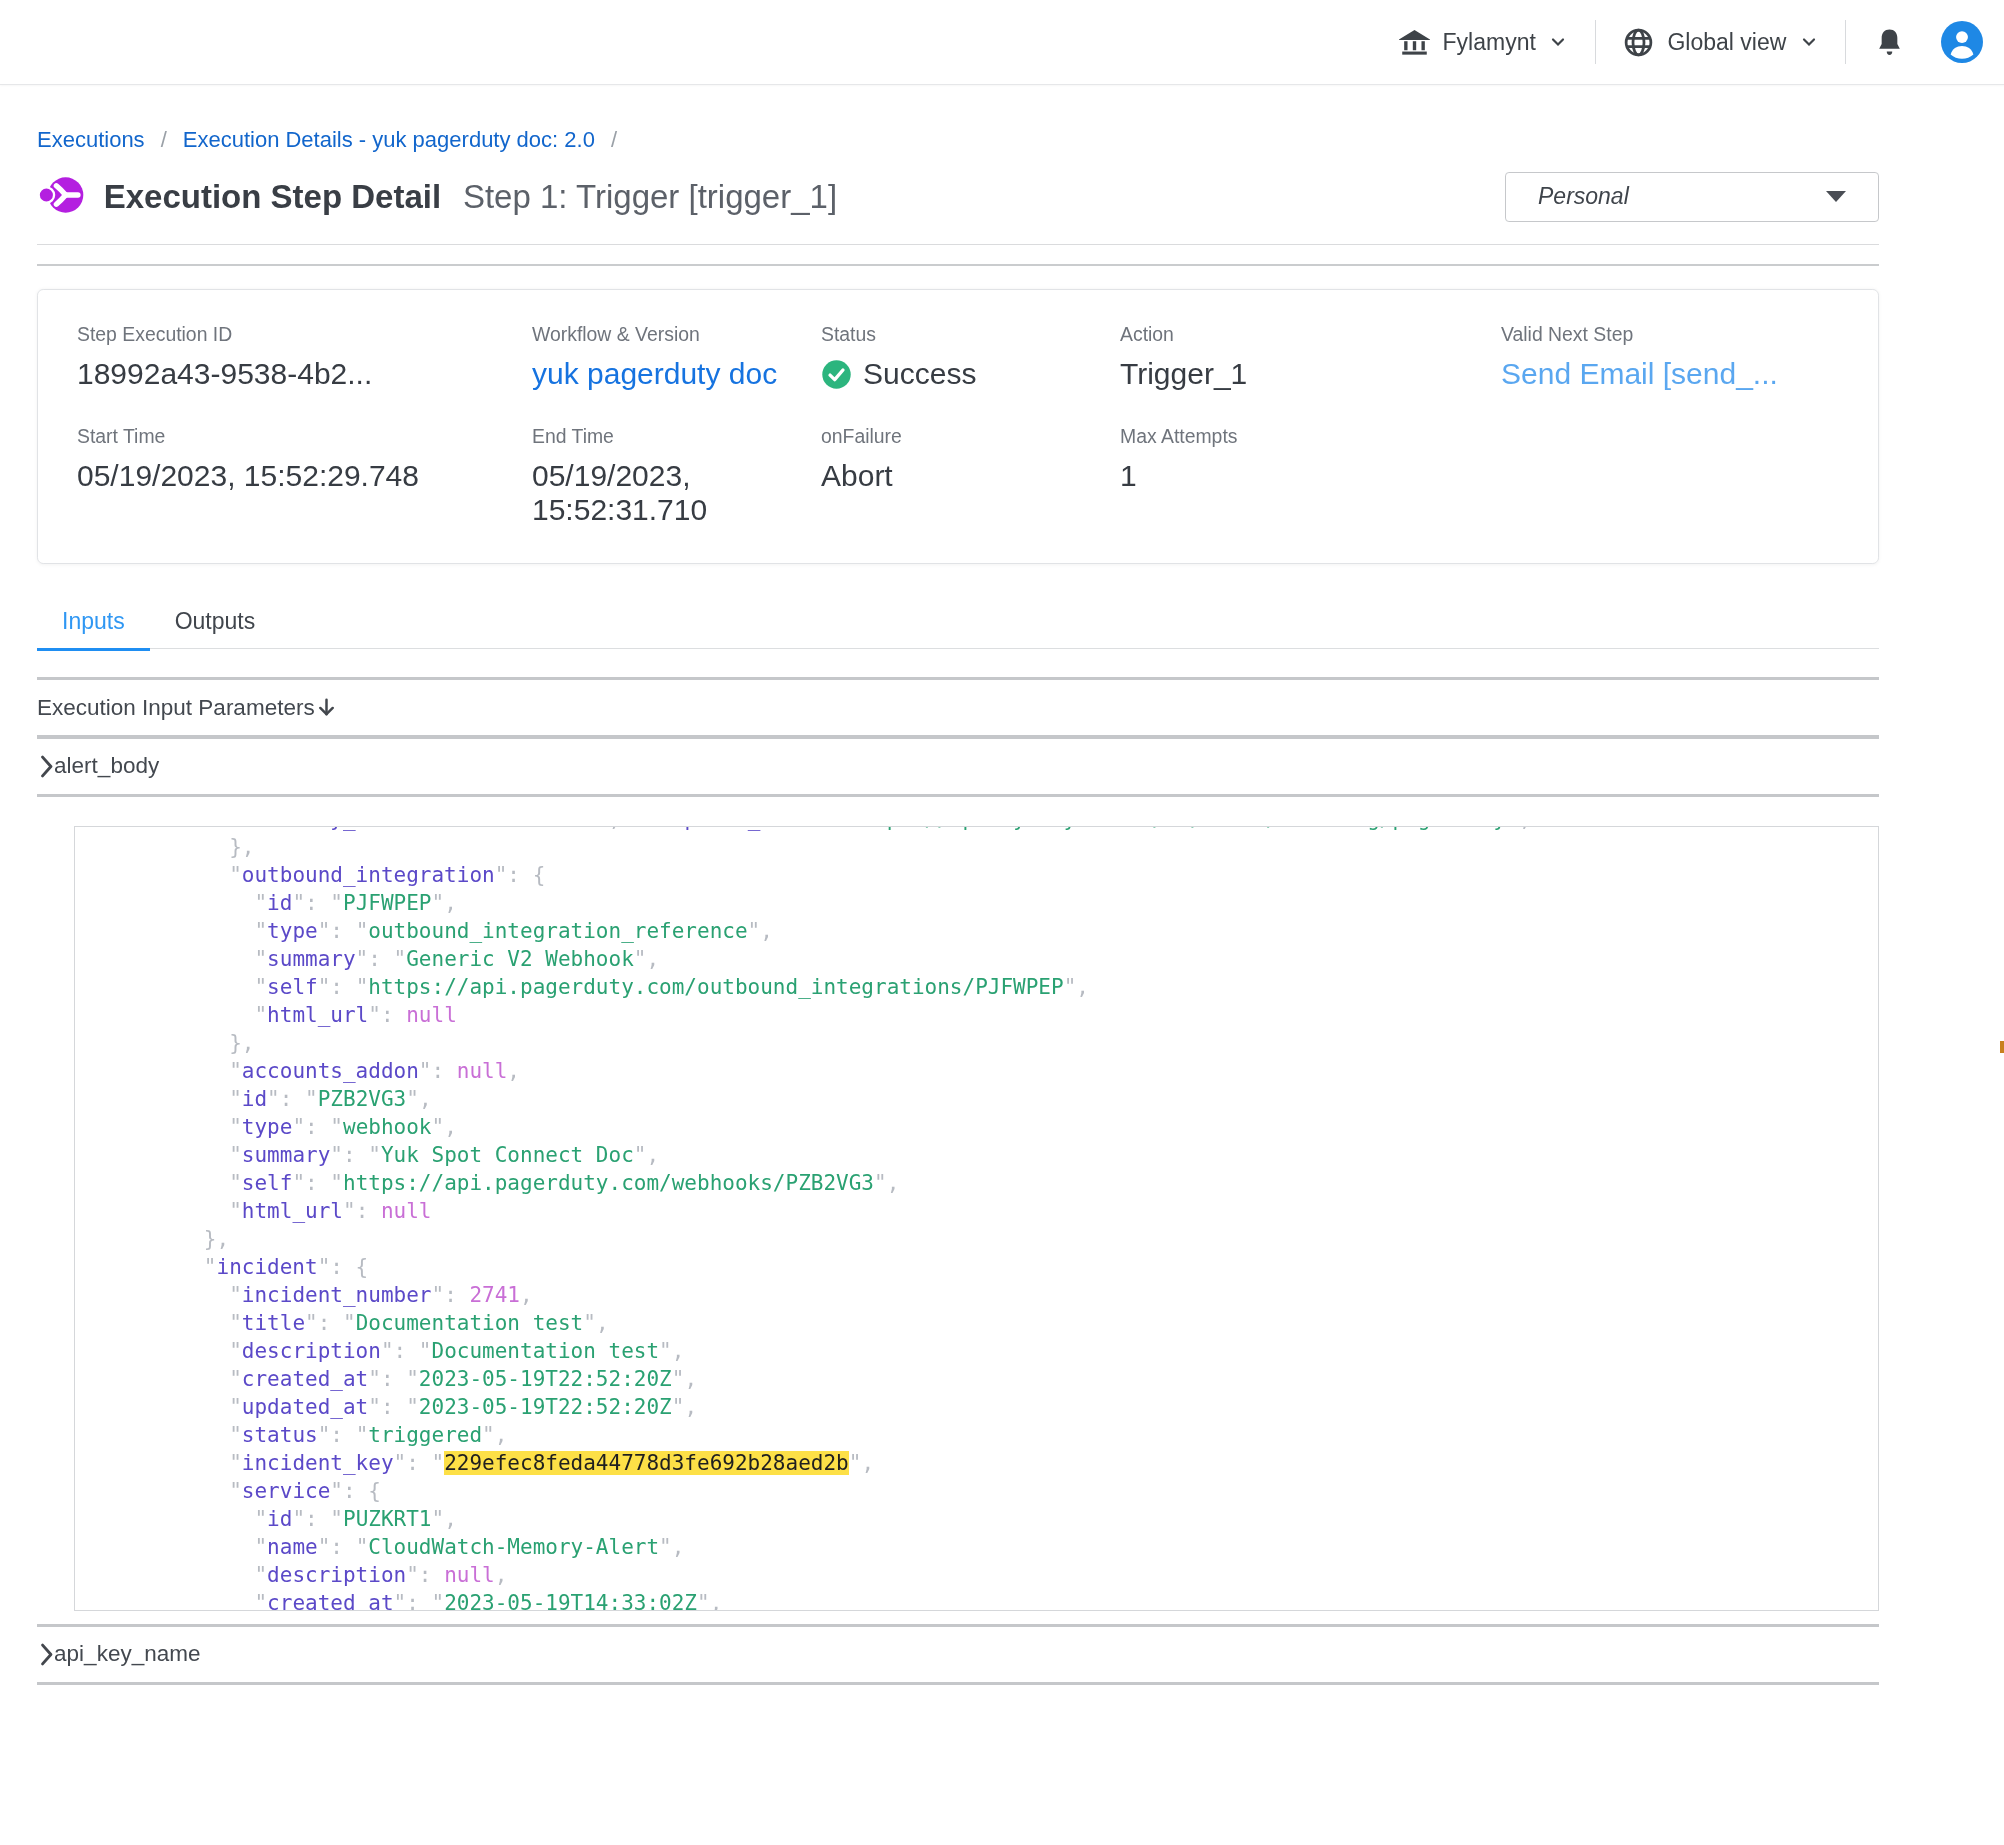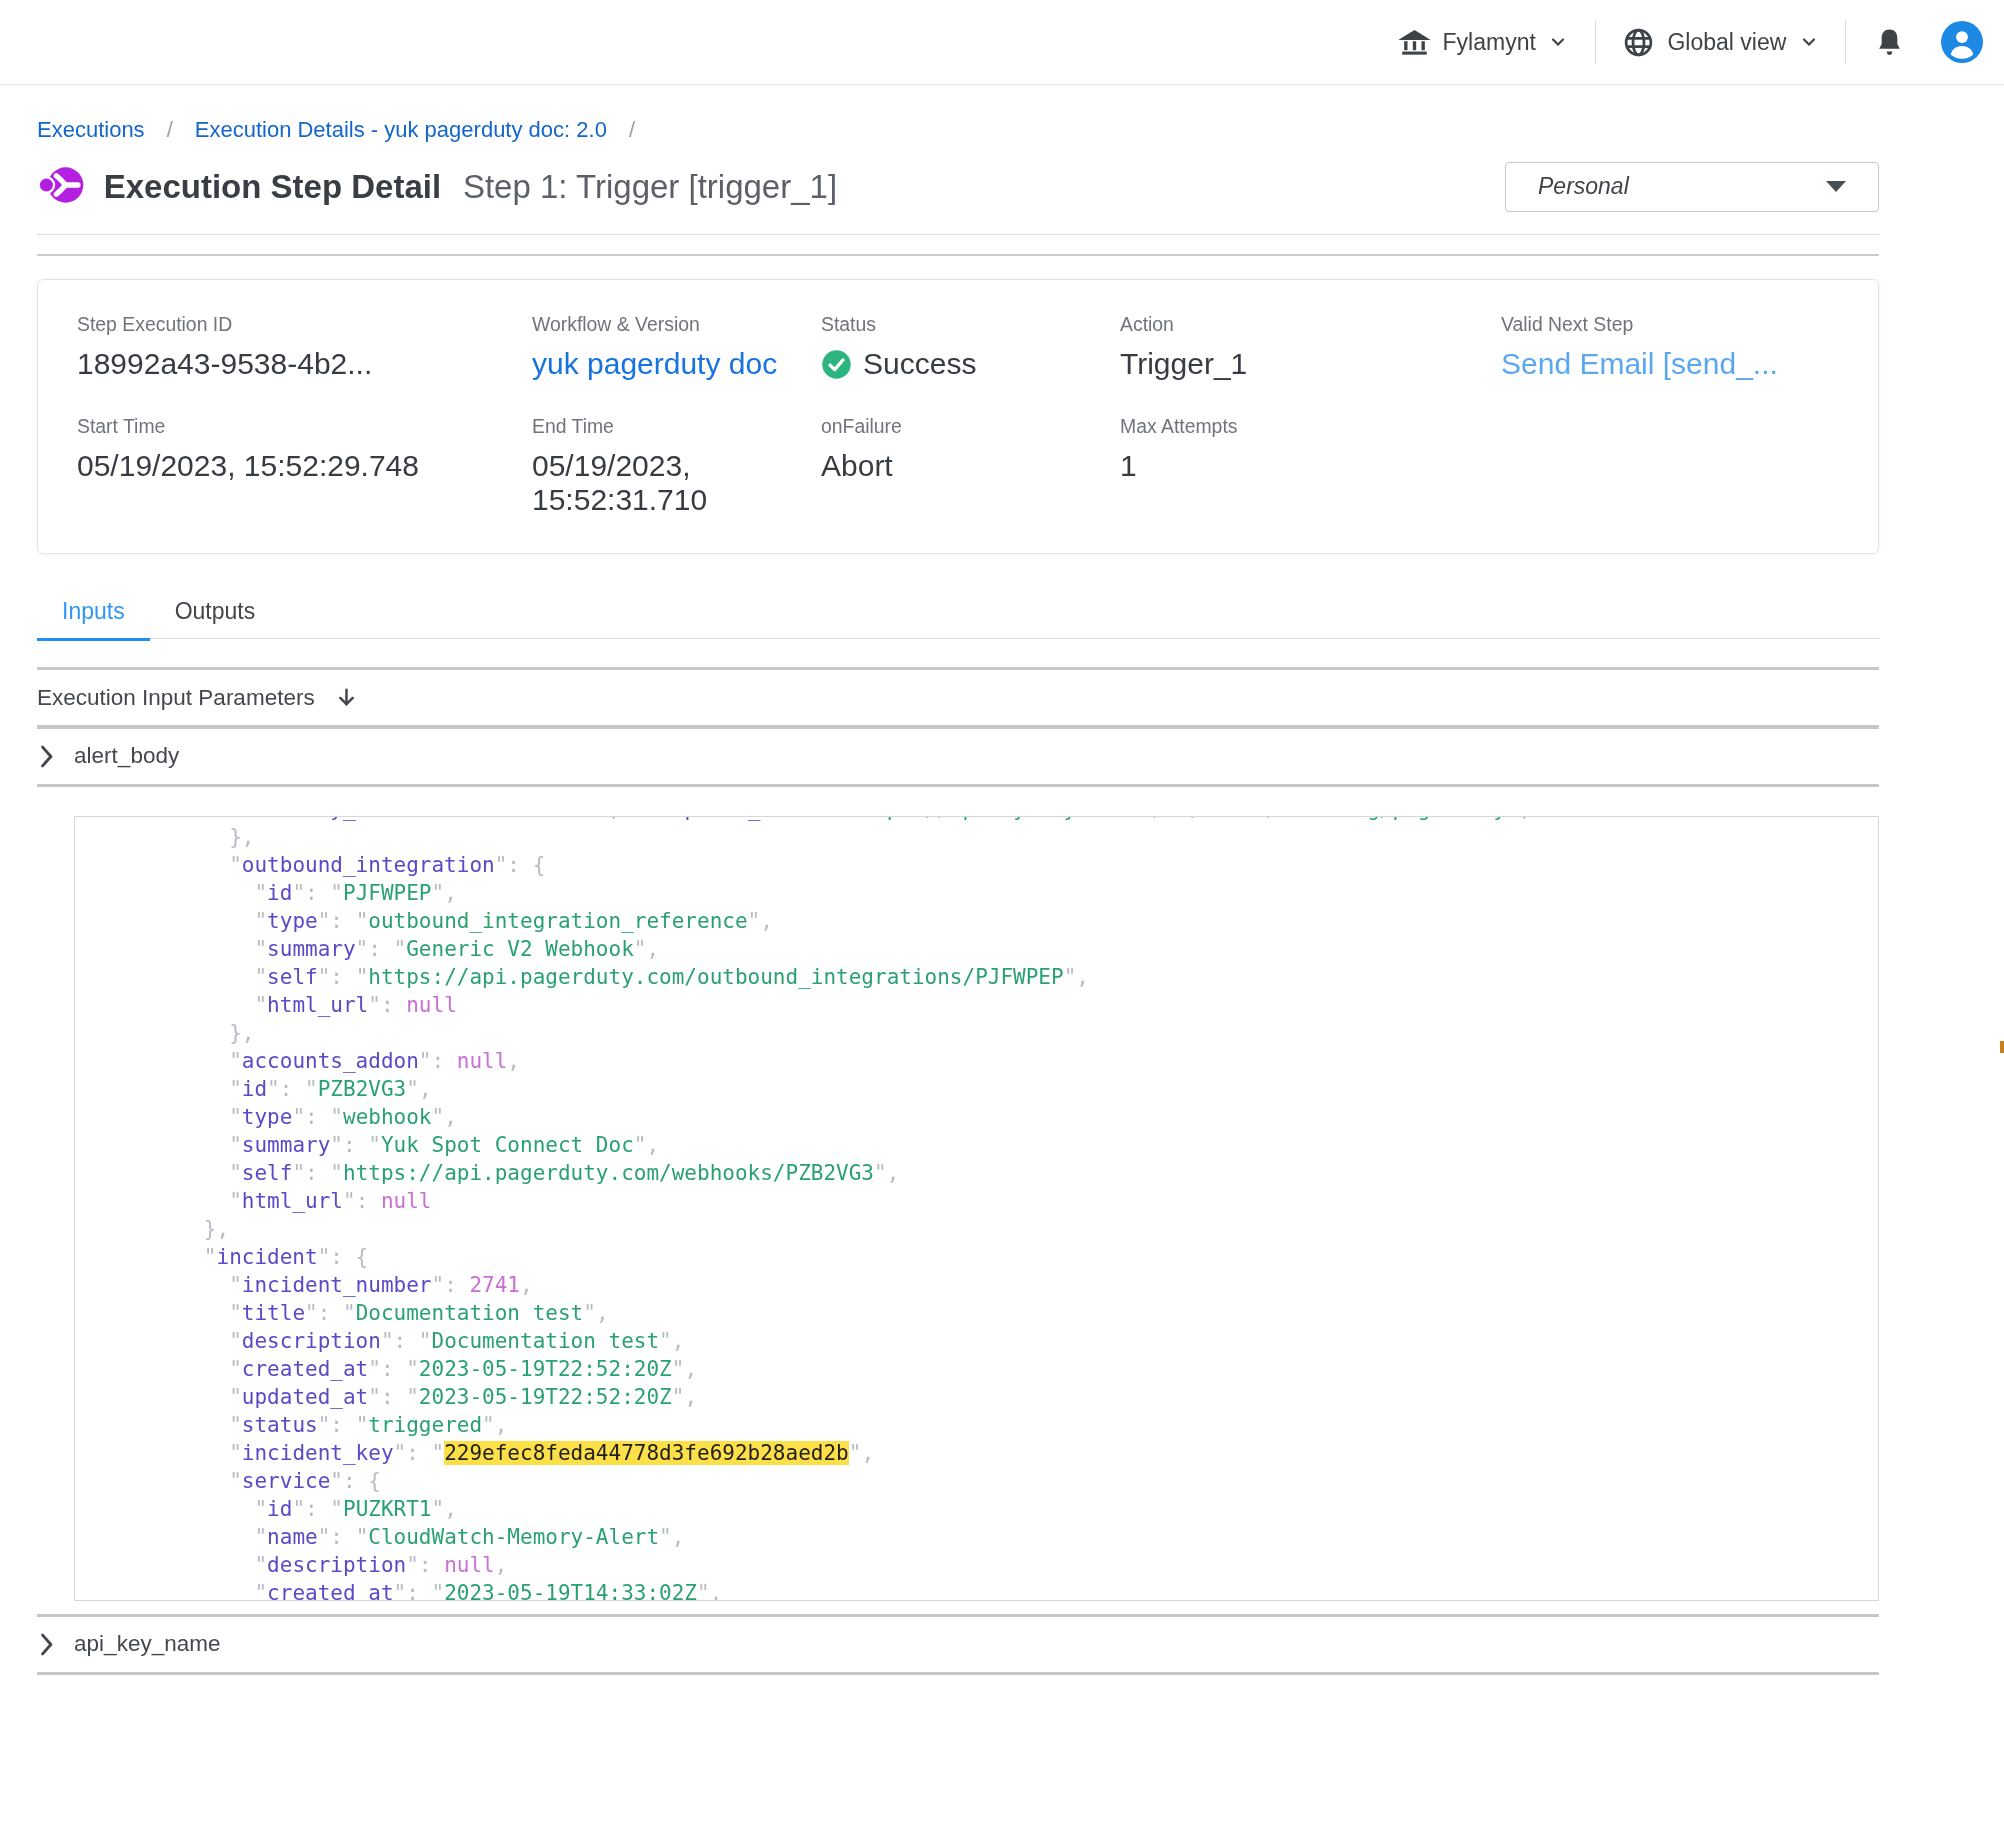--- a/index.html
+++ b/index.html
@@ -9,21 +9,21 @@
   .topbar{height:84px;display:flex;align-items:center;justify-content:flex-end;
           padding-right:22px;border-bottom:0.8px solid #e6e7e9;box-shadow:0 0.8px 2.3px rgba(0,0,0,.05);}
   .tb-group{display:flex;align-items:center;gap:12.4px;margin:0 15.5px;cursor:pointer;}
   .tb-label{font-size:23px;color:#3e4348;}
   .tb-divider{width:0.8px;height:44px;background:#d8dadd;margin:0 11px;}
   .tb-icon{display:flex;align-items:center;}
   .avatar{width:42px;height:42px;border-radius:50%;margin-left:20px;display:flex;align-items:center;justify-content:center;}
 
   
   .content{padding:0 126px 0 37px;}
-  .breadcrumb{margin-top:32px;font-size:22px;display:flex;gap:22px;}
+  .breadcrumb{margin-top:42px;font-size:22px;display:flex;gap:16px;}
   .crumb{color:#1266cc;cursor:pointer;text-decoration:none;}
   .crumb-sep{color:#9aa0a7;}
 
   .title-row{margin-top:18.7px;display:flex;align-items:center;}
   .title-left{display:flex;align-items:center;gap:18.7px;flex:1;}
   .page-title{font-size:33px;font-weight:700;color:#393e45;}
   .page-subtitle{font-size:33px;font-weight:400;color:#5c6169;margin-left:3.1px;}
   .select-box{width:308px;height:48px;border:0.8px solid #c6c8cb;border-radius:3.9px;display:flex;
               align-items:center;padding:0 32px;justify-content:space-between;cursor:pointer;background:#fff;font-style:italic;}
   .select-box .sel-text{font-size:23px;color:#3f444b;}
@@ -45,21 +45,21 @@
   .link{color:#1673e0;cursor:pointer;}
   .link-light{color:#5aa7f0;cursor:pointer;}
 
   
   .tabs{margin-top:44px;display:flex;border-bottom:1.6px solid #dcdee0;}
   .tab{font-size:23px;padding:0 25px 12.4px 25px;color:#41464d;cursor:pointer;}
   .tab.active{color:#2f97f3;border-bottom:3.9px solid #1f8ef2;margin-bottom:-2.3px;}
   .after-tabs{margin-top:28px;}
 
   
-  .param-row{height:55px;display:flex;align-items:center;gap:20px;font-size:22.5px;color:#43484f;cursor:pointer;}
+  .param-row{height:55px;display:flex;align-items:center;font-size:22.5px;color:#43484f;cursor:pointer;}
   .chev-right{display:flex;align-items:center;margin-left:1.6px;}
   .arrow-down{display:flex;align-items:center;}
 
   
   .code-wrap{margin:29px 0 13.2px 37px;border:1.6px solid #d5d7da;height:783px;overflow:hidden;background:#fff;position:relative;}
   .code-pre{margin:-22px 0 0 0;padding:0 0 0 53px;font-family:"DejaVu Sans Mono",monospace;
             font-size:21px;line-height:28px;white-space:pre;color:#b7bbc2;}
   .cl{height:28px;}
   .q{color:#b7bbc2;}
   .k{color:#5b49c8;}

